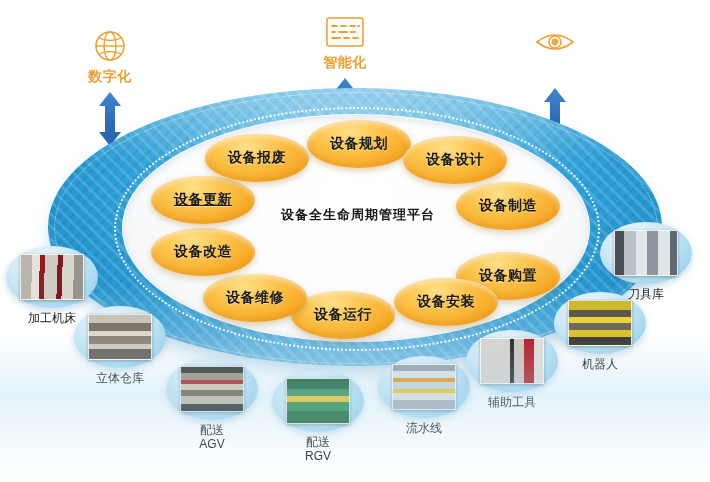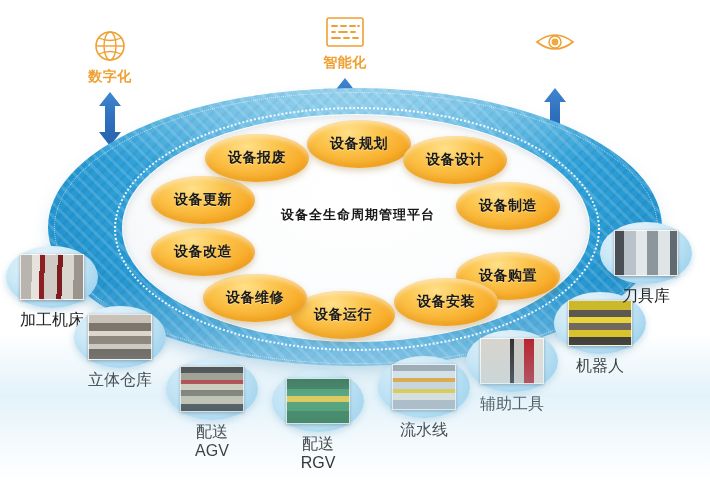--- a/index.html
+++ b/index.html
@@ -76,21 +76,21 @@
     position:relative;width:92px;height:62px;border-radius:50%;
     background:radial-gradient(ellipse at 38% 26%, #eaf6fc 0%, #cbe8f6 45%, #9fd3ee 80%, #7cc3e6 100%);
     box-shadow:0 3px 7px rgba(70,140,180,.28);
     display:flex;align-items:center;justify-content:center;
   }
   .bubble .photo{
     width:62px;height:44px;border:1px solid rgba(255,255,255,.85);
     box-shadow:0 1px 3px rgba(0,0,0,.30);overflow:hidden;position:relative;
   }
   .bubble .blabel{
-    margin-top:3px;text-align:center;font-size:16px;color:#222;line-height:1.18;
+    margin-top:3px;text-align:center;font-size:12px;color:#222;line-height:1.18;
     white-space:pre-line;
   }
 
   
   .ph-machine{background:
       linear-gradient(92deg,#b9b4ae 0 18%,#e6e2dc 18% 30%,#8d1f22 30% 38%,#cfcac3 38% 58%,#7d1c1f 58% 66%,#d9d5cf 66% 84%,#9a948c 84% 100%),
       linear-gradient(#cdc8c1,#8f8a83);}
   .ph-warehouse{background:
       linear-gradient(0deg,#6b6259 0 22%,#cfc8bf 22% 34%,#8d847a 34% 52%,#ddd6cc 52% 64%,#7e756b 64% 82%,#c9c2b8 82% 100%),
       linear-gradient(90deg,#b11f1f 0 6%,transparent 6% 40%,#a81d1d 40% 47%,transparent 47% 100%);}
@@ -219,21 +219,21 @@
       </div>
     <div class="pill" style="left:243px;top:203px;">
         <span>设备运行</span>
       </div>
     <div class="pill" style="left:155px;top:186px;">
         <span>设备维修</span>
       </div>
     <div class="pill" style="left:103px;top:140px;">
         <span>设备改造</span>
       </div>
-    <div class="pill" style="left:103px;top:88px;">
+    <div class="pill" style="left:103px;top:88px;text-decoration:underline;">
         <span>设备更新</span>
       </div>
     <div class="pill" style="left:157px;top:46px;">
         <span>设备报废</span>
       </div>
   </div>
 
   <div class="bubble" style="left:6px;top:246px;">
     <div class="oval">
       <div class="photo ph-machine"></div>

